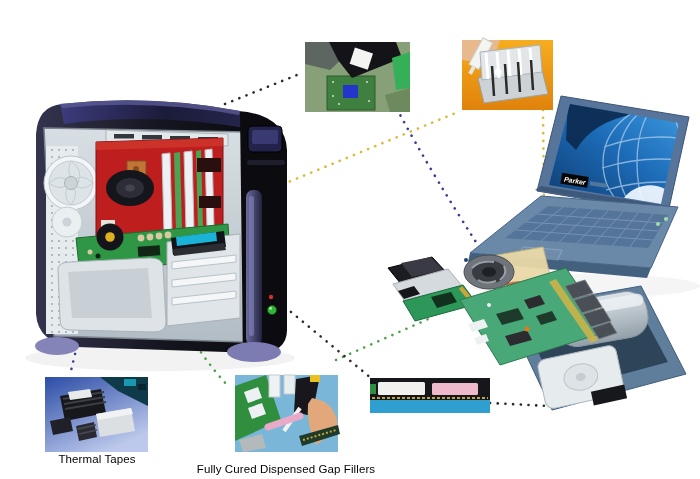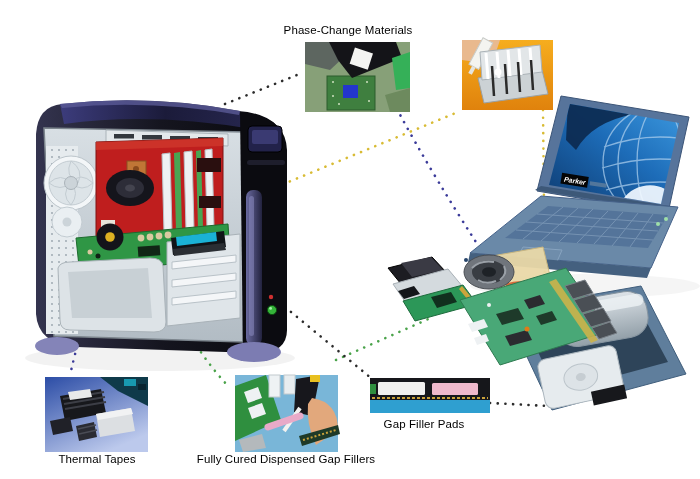--- a/index.html
+++ b/index.html
@@ -343,17 +343,15 @@
   <g>
     <rect x="370" y="378" width="120" height="35" fill="#2f9fd0"></rect>
     <rect x="370" y="378" width="120" height="22" fill="#16171b"></rect>
     <rect x="378" y="382" width="47" height="13" rx="1.5" fill="#f1f1ef"></rect>
     <rect x="432" y="383" width="46" height="12" rx="1.5" fill="#efb9cc"></rect>
     <path d="M372,398 L488,398" stroke="#caa23a" stroke-width="2" stroke-dasharray="3 2"></path>
     <rect x="370" y="384" width="6" height="10" fill="#2f8f3f"></rect>
   </g>
 </svg>
 
-<div class="callout-label" style="left:283px;top:24px;width:130px;">Phase-Change Materials</div>
 <div class="callout-label" style="left:47px;top:453px;width:100px;">Thermal Tapes</div>
-<div class="callout-label" style="left:188px;top:453px;width:196px;">Fully Cured Dispensed Gap Fillers</div>
-<div class="callout-label" style="left:364px;top:418px;width:120px;">Gap Filler Pads</div>
+<div class="callout-label" style="left:188px;top:463px;width:196px;">Fully Cured Dispensed Gap Fillers</div>
 </div>
 
 </body></html>

